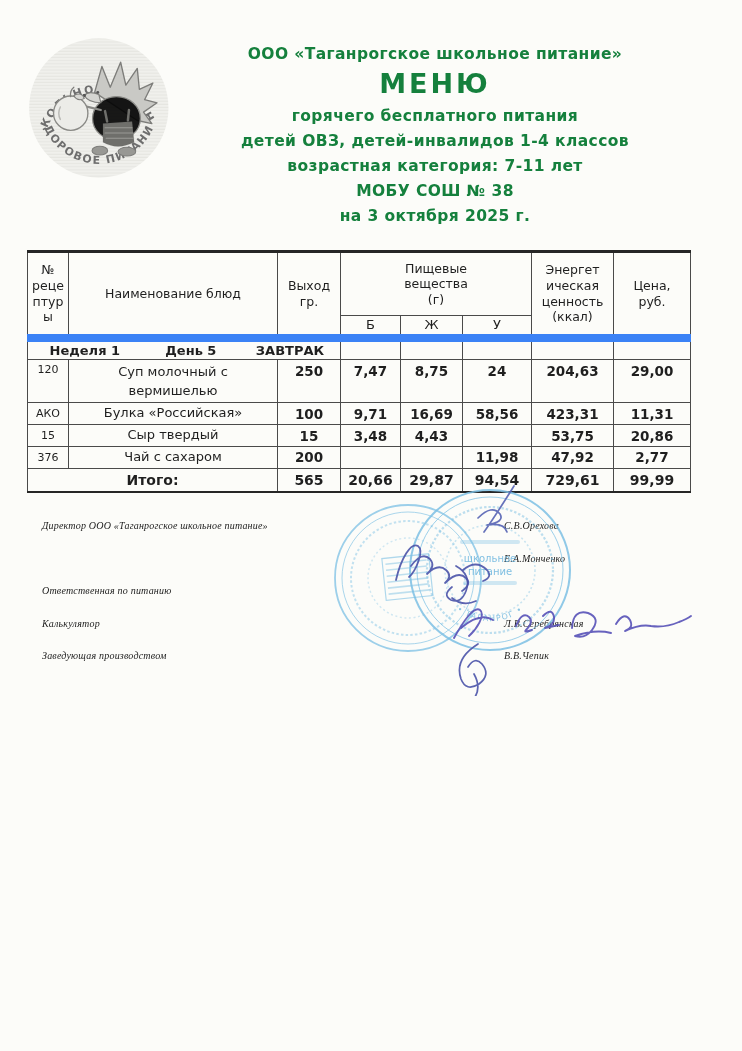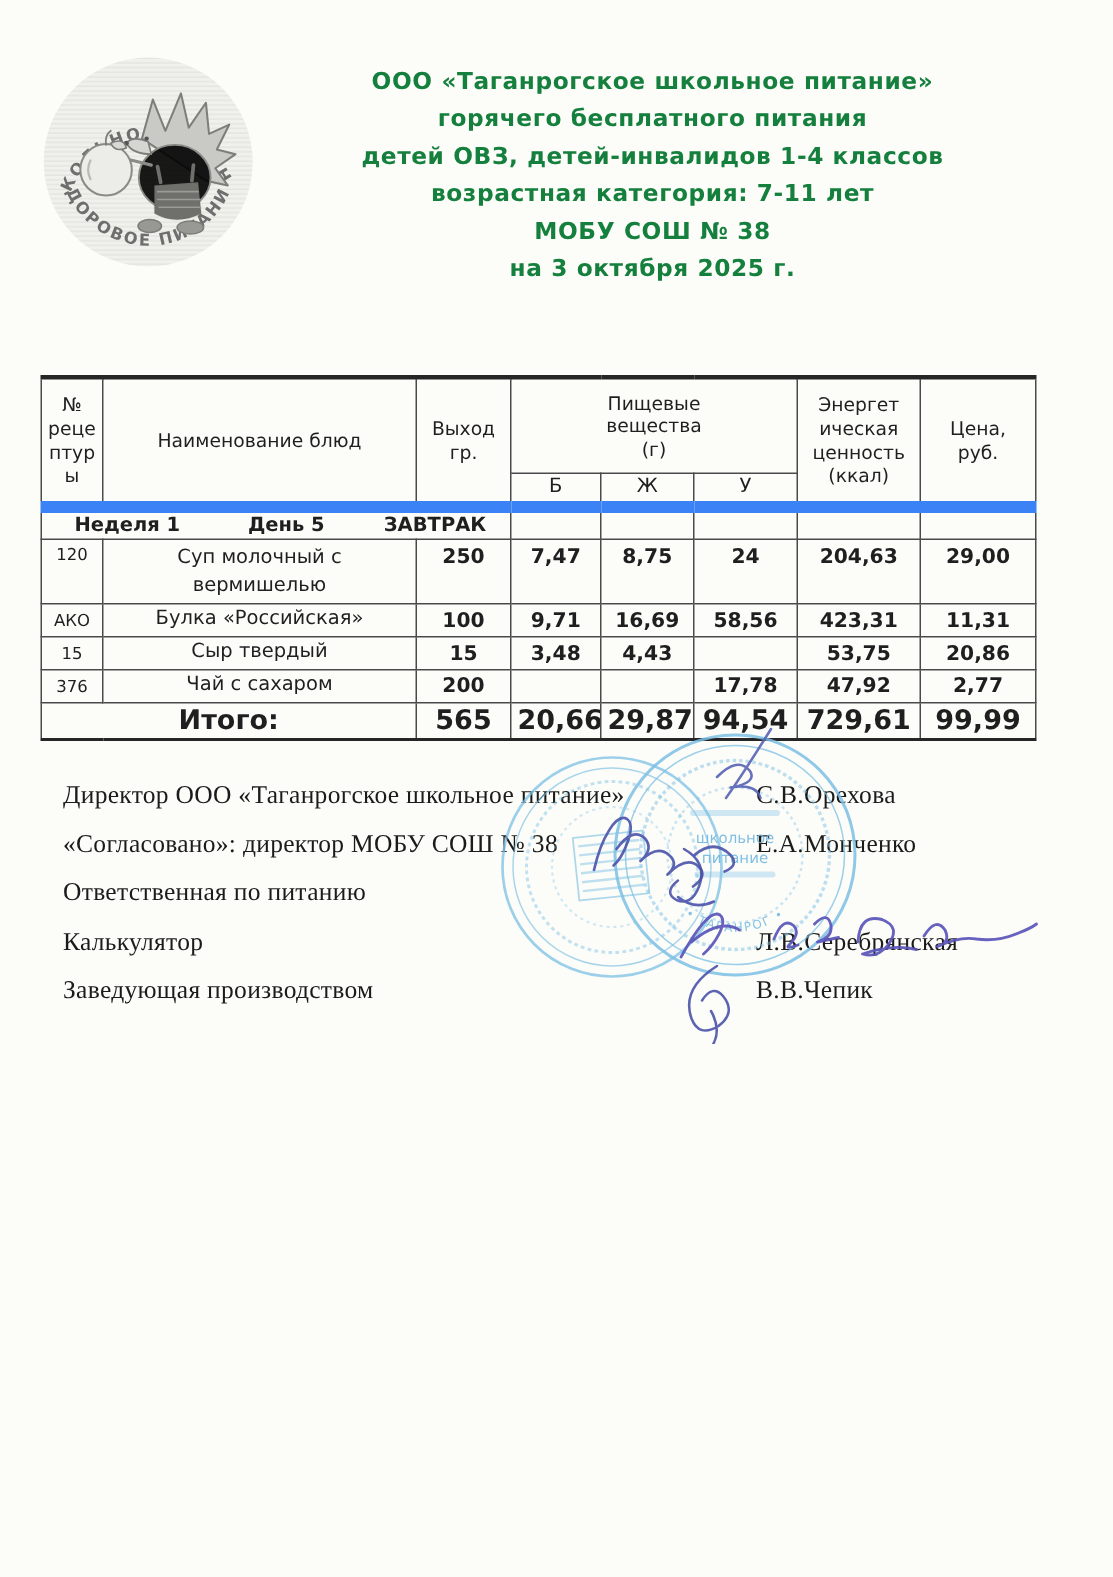--- a/index.html
+++ b/index.html
@@ -45,26 +45,26 @@
   td.c-val    { font-weight:bold; font-size:13.5px; }
   tr.r-section { height:20px; }
   tr.r-section td { border-top:8px solid #3b82f6; }
   td.c-section { text-align:left; font-weight:bold; font-size:13px; padding-left:6px; }
   td.c-section .wk { display:inline-block; width:82px; }
   td.c-section .dy { display:inline-block; width:130px; }
   tr.r-soup  { height:43px; }
   tr.r-soup td { vertical-align:top; padding-top:3px; }
   tr.r-row   { height:20px; }
   tr.r-total { height:24px; }
-  tr.r-total td { font-weight:bold; font-size:18px; }
+  tr.r-total td { font-weight:bold; font-size:14px; }
   td.c-total-label { text-align:left; padding-left:8px; }
   
   .sig-block { position:absolute; left:42px; top:520px; width:668px;
     font-family:"Liberation Serif", serif; color:#1b1b1b; }
-  .sig-row  { position:relative; height:20px; margin-bottom:12.5px; font-size:17px; letter-spacing:.2px; }
+  .sig-row  { position:relative; height:20px; margin-bottom:12.5px; font-size:10px; letter-spacing:.2px;font-style:italic; }
   .sig-label { position:absolute; left:0; top:0; white-space:nowrap; }
   .sig-name  { position:absolute; left:462px; top:0; white-space:nowrap; }
   
   .stamps { position:absolute; left:300px; top:478px; width:412px; height:218px; pointer-events:none; }
 </style>
 </head>
 <body>
 
 <div class="page">
 
@@ -101,20 +101,21 @@
         <path d="M 76,94 h 26 M 76,99 h 27 M 77,104 h 26" stroke="#9a9a96" stroke-width="1"></path>
         <path d="M 78,88 L 76,78 M 98,87 L 99,77" stroke="#6f6f6b" stroke-width="2.4"></path>
         <ellipse cx="71" cy="116" rx="7.5" ry="4.2" fill="#989894" stroke="#7d7d7a" stroke-width="1"></ellipse>
         <ellipse cx="97" cy="117" rx="8.5" ry="4.2" fill="#989894" stroke="#7d7d7a" stroke-width="1"></ellipse>
       </g>
     </svg>
   </div>
 
   <div class="doc-header">
     <div class="company">ООО «Таганрогское школьное питание»</div>
+    <div class="title">МЕНЮ</div>
     <div class="sub">горячего бесплатного питания</div>
     <div class="sub">детей ОВЗ, детей-инвалидов 1-4 классов</div>
     <div class="sub">возрастная категория: 7-11 лет</div>
     <div class="sub">МОБУ СОШ № 38</div>
     <div class="sub">на 3 октября 2025 г.</div>
   </div>
 
   <table class="menu">
     <colgroup>
       <col style="width:41px">
@@ -192,21 +193,21 @@
         <td class="c-val"></td>
         <td class="c-val">53,75</td>
         <td class="c-val">20,86</td>
       </tr>
       <tr class="r-row">
         <td class="c-num">376</td>
         <td class="c-name">Чай с сахаром</td>
         <td class="c-val">200</td>
         <td class="c-val"></td>
         <td class="c-val"></td>
-        <td class="c-val">17,78</td>
+        <td class="c-val">11,98</td>
         <td class="c-val">47,92</td>
         <td class="c-val">2,77</td>
       </tr>
       <tr class="r-total">
         <td colspan="2" class="c-total-label">Итого:</td>
         <td>565</td>
         <td>20,66</td>
         <td>29,87</td>
         <td>94,54</td>
         <td>729,61</td>
@@ -214,21 +215,20 @@
       </tr>
     </tbody>
   </table>
 
   <div class="sig-block">
     <div class="sig-row">
       <span class="sig-label">Директор ООО «Таганрогское школьное питание»</span>
       <span class="sig-name">С.В.Орехова</span>
     </div>
     <div class="sig-row">
-      <span class="sig-label">«Согласовано»: директор МОБУ СОШ № 38</span>
       <span class="sig-name">Е.А.Монченко</span>
     </div>
     <div class="sig-row">
       <span class="sig-label">Ответственная по питанию</span>
       <span class="sig-name"></span>
     </div>
     <div class="sig-row">
       <span class="sig-label">Калькулятор</span>
       <span class="sig-name">Л.В.Серебрянская</span>
     </div>

